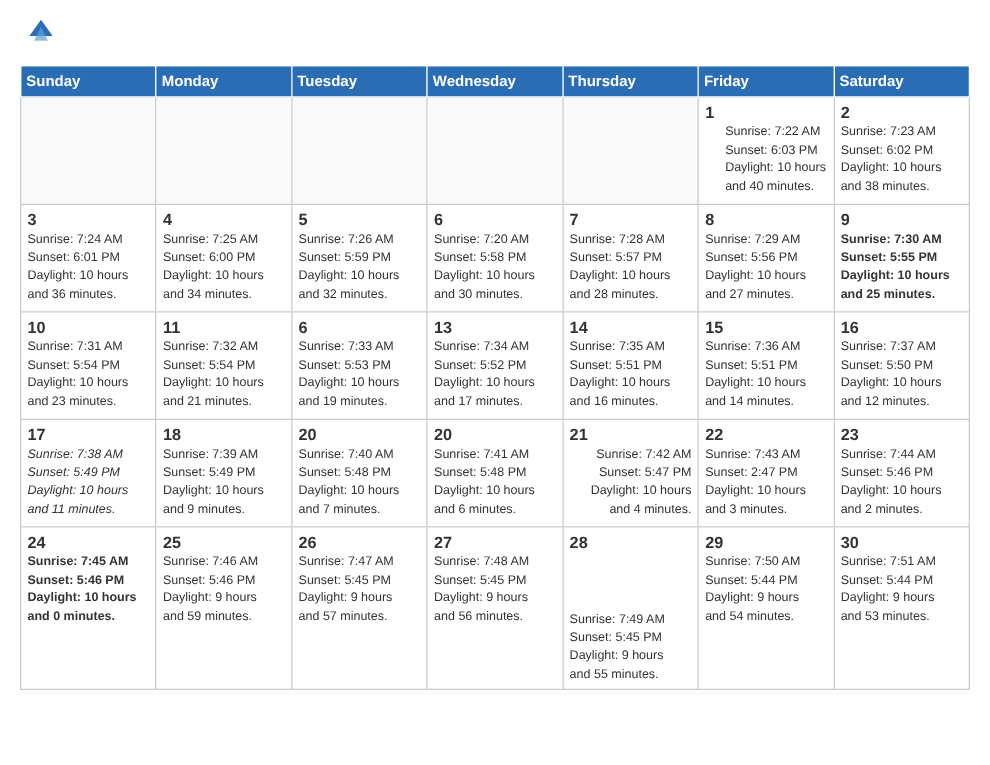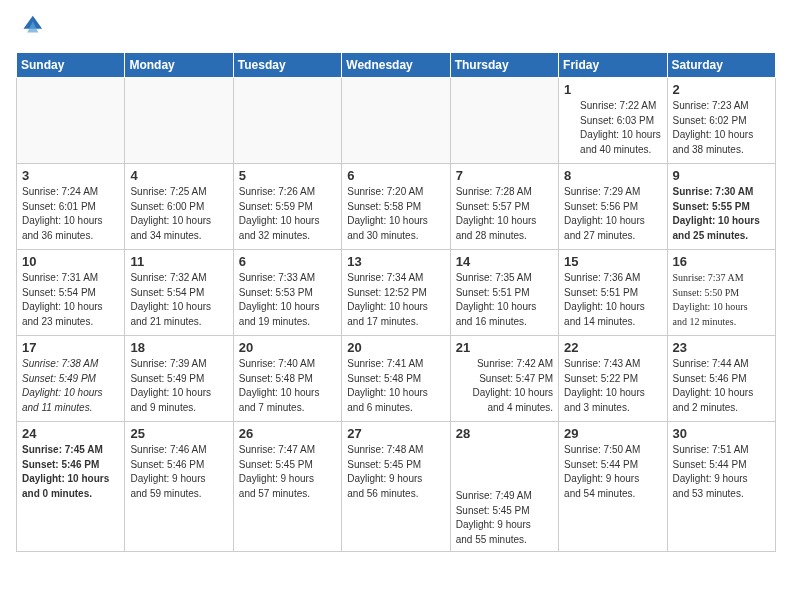--- a/index.html
+++ b/index.html
@@ -222,41 +222,41 @@
           <td>
             <span class="day-num">6</span>
             <div class="day-info" style="white-space: pre-line;">Sunrise: 7:33 AM
 Sunset: 5:53 PM
 Daylight: 10 hours
 and 19 minutes.</div>
           </td>
           <td>
             <span class="day-num">13</span>
             <div class="day-info" style="white-space: pre-line;">Sunrise: 7:34 AM
-Sunset: 12:52 PM
+Sunset: 5:52 PM
 Daylight: 10 hours
 and 17 minutes.</div>
           </td>
           <td>
             <span class="day-num">14</span>
             <div class="day-info" style="white-space: pre-line;">Sunrise: 7:35 AM
 Sunset: 5:51 PM
 Daylight: 10 hours
 and 16 minutes.</div>
           </td>
           <td>
             <span class="day-num">15</span>
             <div class="day-info" style="white-space: pre-line;">Sunrise: 7:36 AM
 Sunset: 5:51 PM
 Daylight: 10 hours
 and 14 minutes.</div>
           </td>
           <td>
             <span class="day-num">16</span>
-            <div class="day-info" style="white-space: pre-line; font-family: Liberation Serif, serif;">Sunrise: 7:37 AM
+            <div class="day-info" style="white-space: pre-line;">Sunrise: 7:37 AM
 Sunset: 5:50 PM
 Daylight: 10 hours
 and 12 minutes.</div>
           </td>
         </tr>
         <tr>
           <td>
             <span class="day-num">17</span>
             <div class="day-info" style="white-space: pre-line; font-style: italic;">Sunrise: 7:38 AM
 Sunset: 5:49 PM
@@ -287,21 +287,21 @@
           <td>
             <span class="day-num">21</span>
             <div class="day-info" style="white-space: pre-line; text-align: right;">Sunrise: 7:42 AM
 Sunset: 5:47 PM
 Daylight: 10 hours
 and 4 minutes.</div>
           </td>
           <td>
             <span class="day-num">22</span>
             <div class="day-info" style="white-space: pre-line;">Sunrise: 7:43 AM
-Sunset: 5:22 PM
+Sunset: 2:47 PM
 Daylight: 10 hours
 and 3 minutes.</div>
           </td>
           <td>
             <span class="day-num">23</span>
             <div class="day-info" style="white-space: pre-line;">Sunrise: 7:44 AM
 Sunset: 5:46 PM
 Daylight: 10 hours
 and 2 minutes.</div>
           </td>

